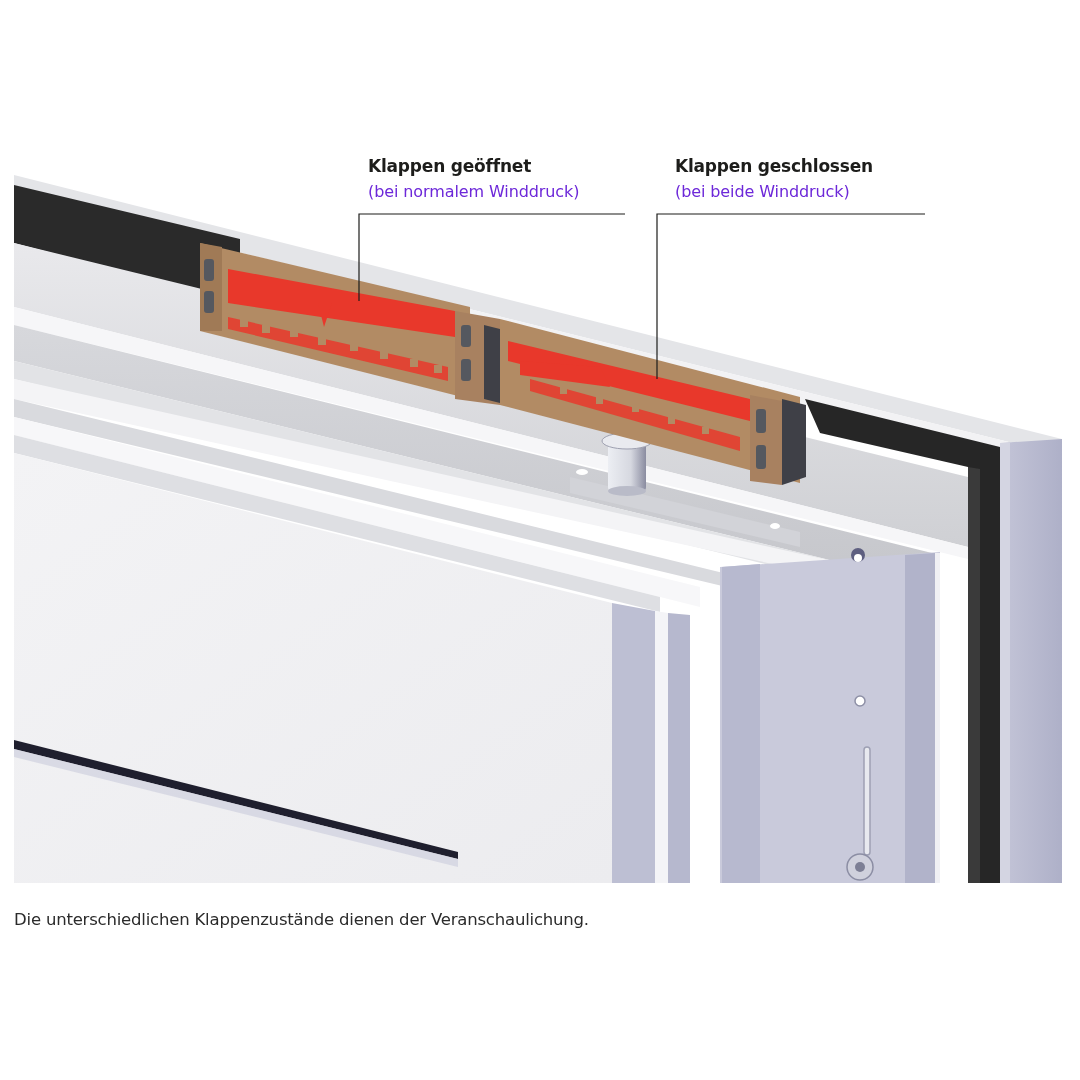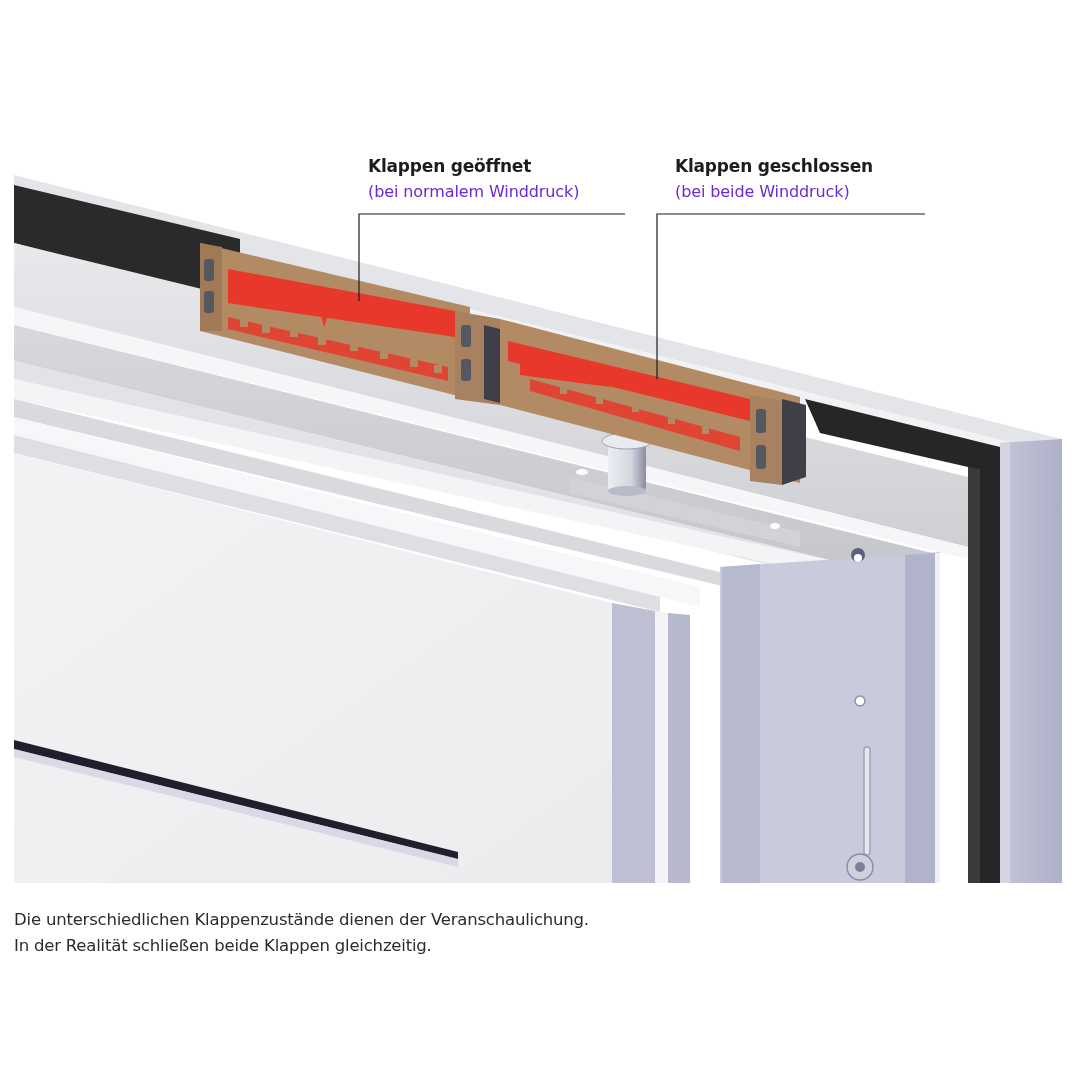--- a/index.html
+++ b/index.html
@@ -163,15 +163,14 @@
     <div class="sub">(bei normalem Winddruck)</div>
   </div>
 
   <div class="callout" id="callout-closed">
     <div class="title">Klappen geschlossen</div>
     <div class="sub">(bei beide Winddruck)</div>
   </div>
 
   <div class="caption">
     <div>Die unterschiedlichen Klappenzustände dienen der Veranschaulichung.</div>
-    <div>In der Realität schließen beide Klappen gleichzeitig.</div>
   </div>
 </div>
 
 </body></html>

